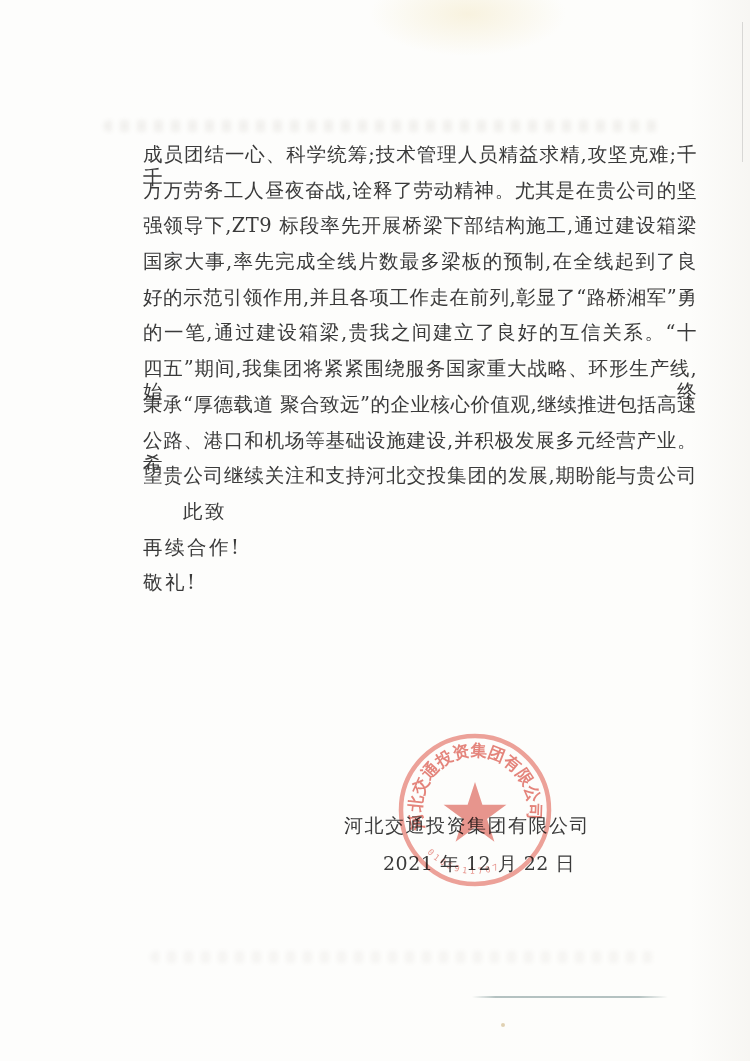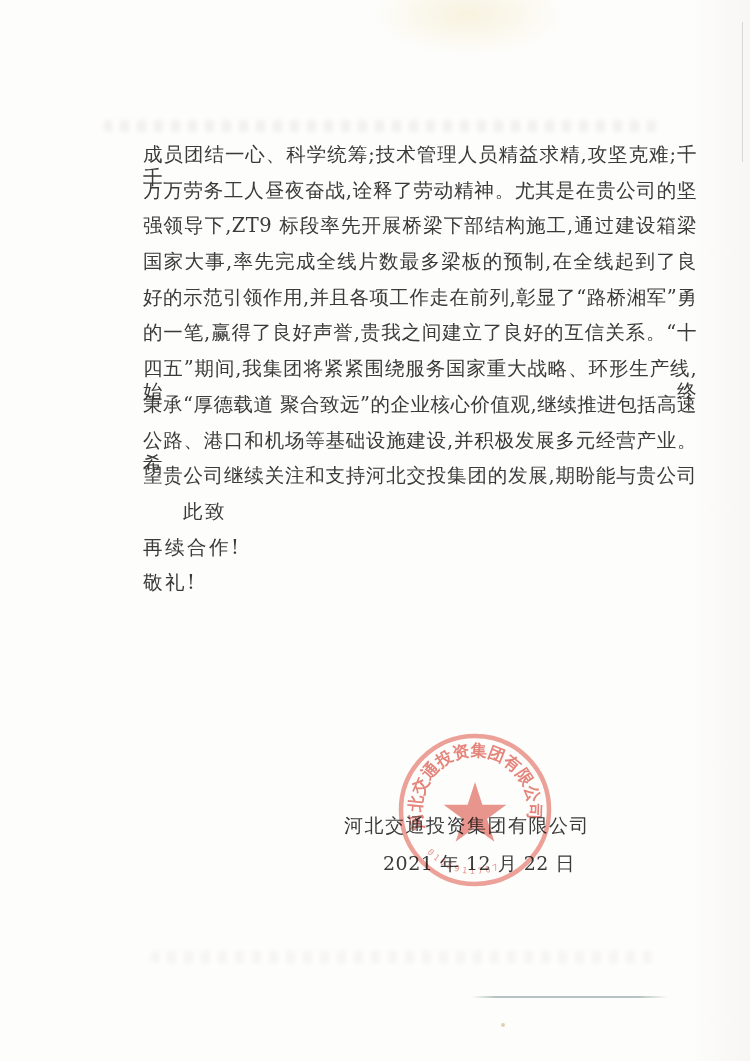--- a/index.html
+++ b/index.html
@@ -82,21 +82,21 @@
   <div class="streak"></div>
   <div class="edge-line"></div>
   <div class="dot-stain"></div>
 
   <div class="letter-body" id="letter-body">
       <div class="line justify">成员团结一心、科学统筹;技术管理人员精益求精,攻坚克难;千千</div>
       <div class="line justify">万万劳务工人昼夜奋战,诠释了劳动精神。尤其是在贵公司的坚</div>
       <div class="line justify">强领导下,ZT9 标段率先开展桥梁下部结构施工,通过建设箱梁</div>
       <div class="line justify">国家大事,率先完成全线片数最多梁板的预制,在全线起到了良</div>
       <div class="line justify">好的示范引领作用,并且各项工作走在前列,彰显了“路桥湘军”勇</div>
-      <div class="line justify">的一笔,赢得了良好声誉,贵我之间建立了良好的互信关系。“十</div>
+      <div class="line justify">的一笔,通过建设箱梁,贵我之间建立了良好的互信关系。“十</div>
       <div class="line justify">四五”期间,我集团将紧紧围绕服务国家重大战略、环形生产线,始终</div>
       <div class="line justify">秉承“厚德载道 聚合致远”的企业核心价值观,继续推进包括高速</div>
       <div class="line justify">公路、港口和机场等基础设施建设,并积极发展多元经营产业。希</div>
       <div class="line justify">望贵公司继续关注和支持河北交投集团的发展,期盼能与贵公司</div>
       <div class="line plain indent">此致</div>
       <div class="line plain">再续合作!</div>
       <div class="line plain">敬礼!</div>
     </div>
 
   <div class="sig-company">河北交通投资集团有限公司</div>

